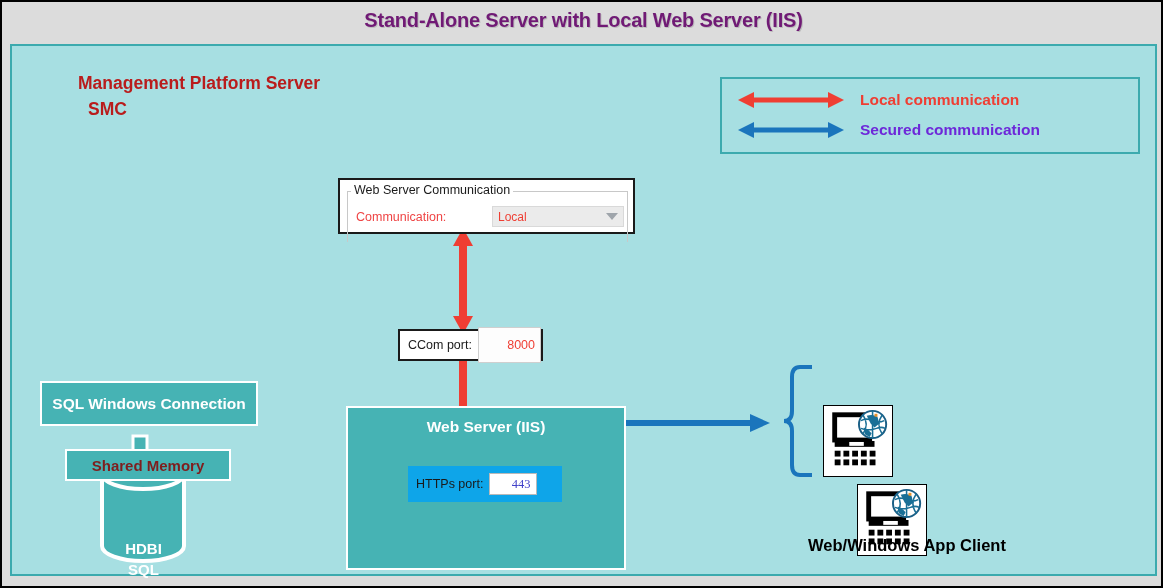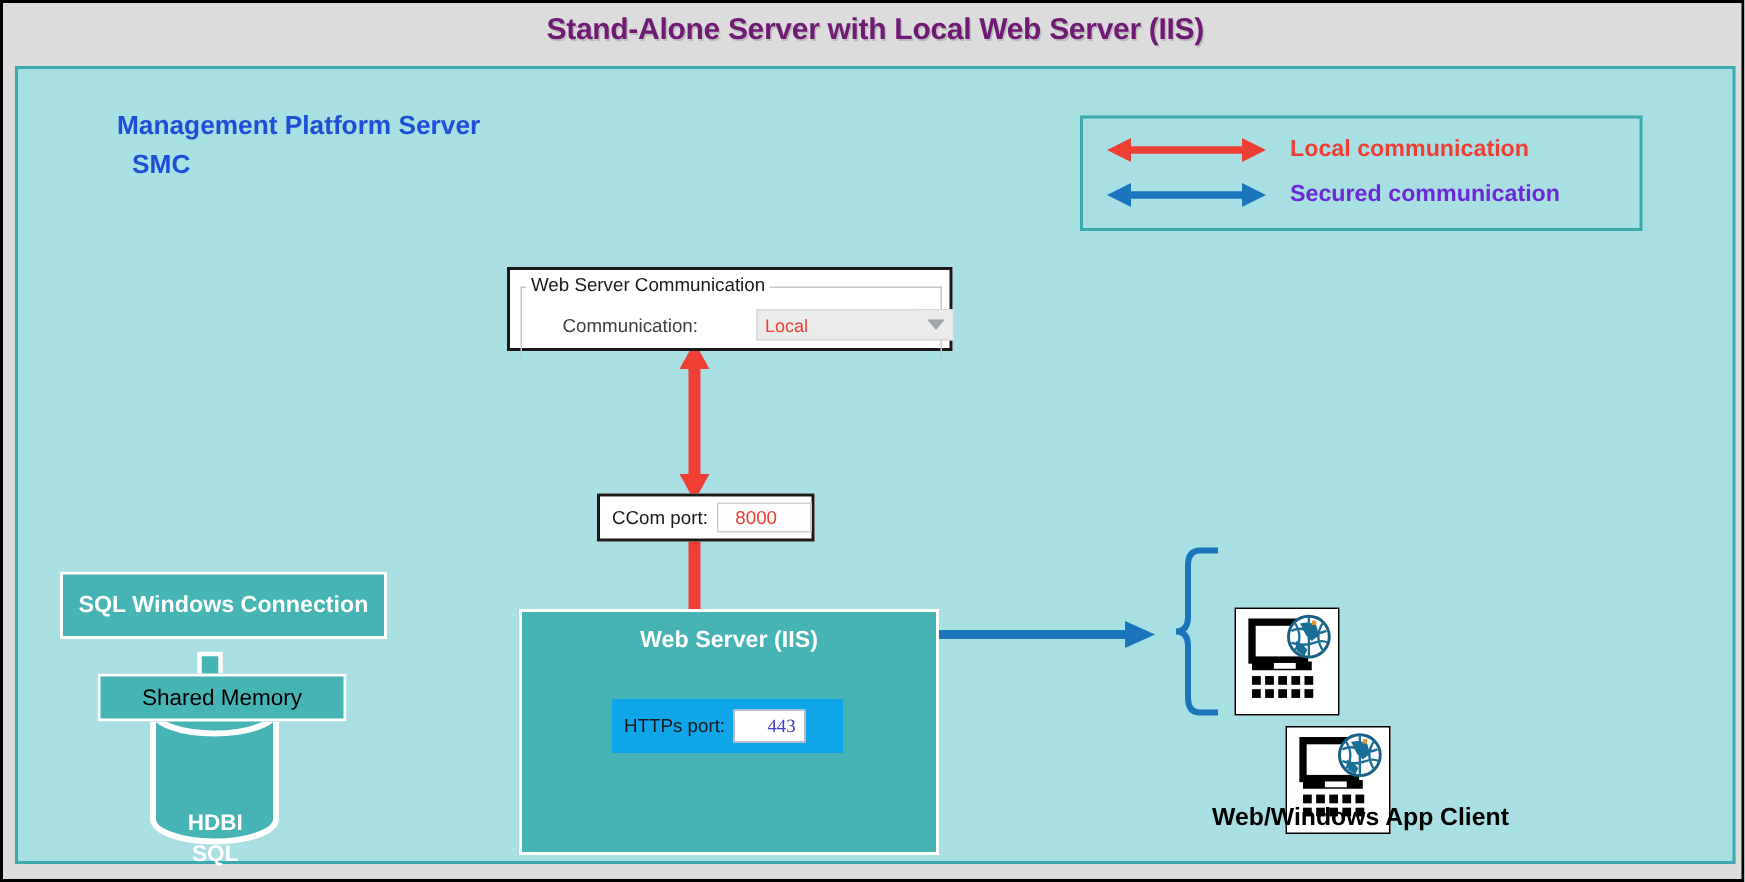--- a/index.html
+++ b/index.html
@@ -49,37 +49,37 @@
     height: 532px;
     background: #a7dfe2;
     border: 2px solid #3caaae;
     box-sizing: border-box;
   }
 
   .panel-heading {
     position: absolute;
     left: 66px;
     top: 24px;
-    color: #1d4ed8;
+    color: #b91c1c;
     font-size: 17.5px;
     font-weight: bold;
     line-height: 26px;
     white-space: nowrap;
   }
   .panel-heading .line2 {
     display: block;
     padding-left: 10px;
   }
 
   
   .legend {
     position: absolute;
     left: 708px;
     top: 31px;
-    width: 375px;
+    width: 420px;
     height: 77px;
     border: 2px solid #3caaae;
     background: #a7dfe2;
     box-sizing: border-box;
     padding: 6px 0 0 0;
   }
   .legend-row {
     display: flex;
     align-items: center;
     height: 30px;
@@ -129,26 +129,25 @@
     padding: 0 3px;
     font-size: 12.5px;
     color: #1a1a1a;
     white-space: nowrap;
   }
   .ws-field-label {
     position: absolute;
     left: 16px;
     top: 30px;
     font-size: 12.5px;
-    color: #404040;
-    margin-left: 19px;
+    color: #ef4444;
   }
   .combobox {
     position: absolute;
-    left: 164px;
+    left: 152px;
     top: 26px;
     width: 132px;
     height: 21px;
     background: #ebebeb;
     border: 1px solid #d9d9d9;
     box-sizing: border-box;
     display: flex;
     align-items: center;
   }
   .combobox .cb-value {
@@ -189,28 +188,28 @@
     padding-left: 8px;
   }
   .ccom-label {
     font-size: 12.5px;
     color: #1a1a1a;
     white-space: nowrap;
   }
   .ccom-input {
     margin-left: 6px;
     width: 72px;
-    height: 20px;
+    height: 36px;
     background: #fdfdfd;
     border: 1px solid #cfcfcf;
     box-sizing: border-box;
     display: flex;
     align-items: center;
     justify-content: flex-end;
-    padding-right: 22px;
+    padding-right: 5px;
     font-size: 12.5px;
     color: #ef3e33;
   }
 
   
   .iis-block {
     position: absolute;
     left: 334px;
     top: 360px;
     width: 280px;
@@ -289,23 +288,23 @@
     width: 166px;
     height: 32px;
     background: #46b3b4;
     border: 2px solid #ffffff;
     box-sizing: border-box;
     display: flex;
     align-items: center;
     justify-content: center;
   }
   .shared-mem-box span {
-    color: #000000;
+    color: #7f1d1d;
     font-size: 15px;
-    font-weight: normal;
+    font-weight: bold;
     white-space: nowrap;
   }
   .db-text {
     position: absolute;
     left: 90px;
     top: 492px;
     width: 83px;
     text-align: center;
     color: #ffffff;
     font-size: 15px;

